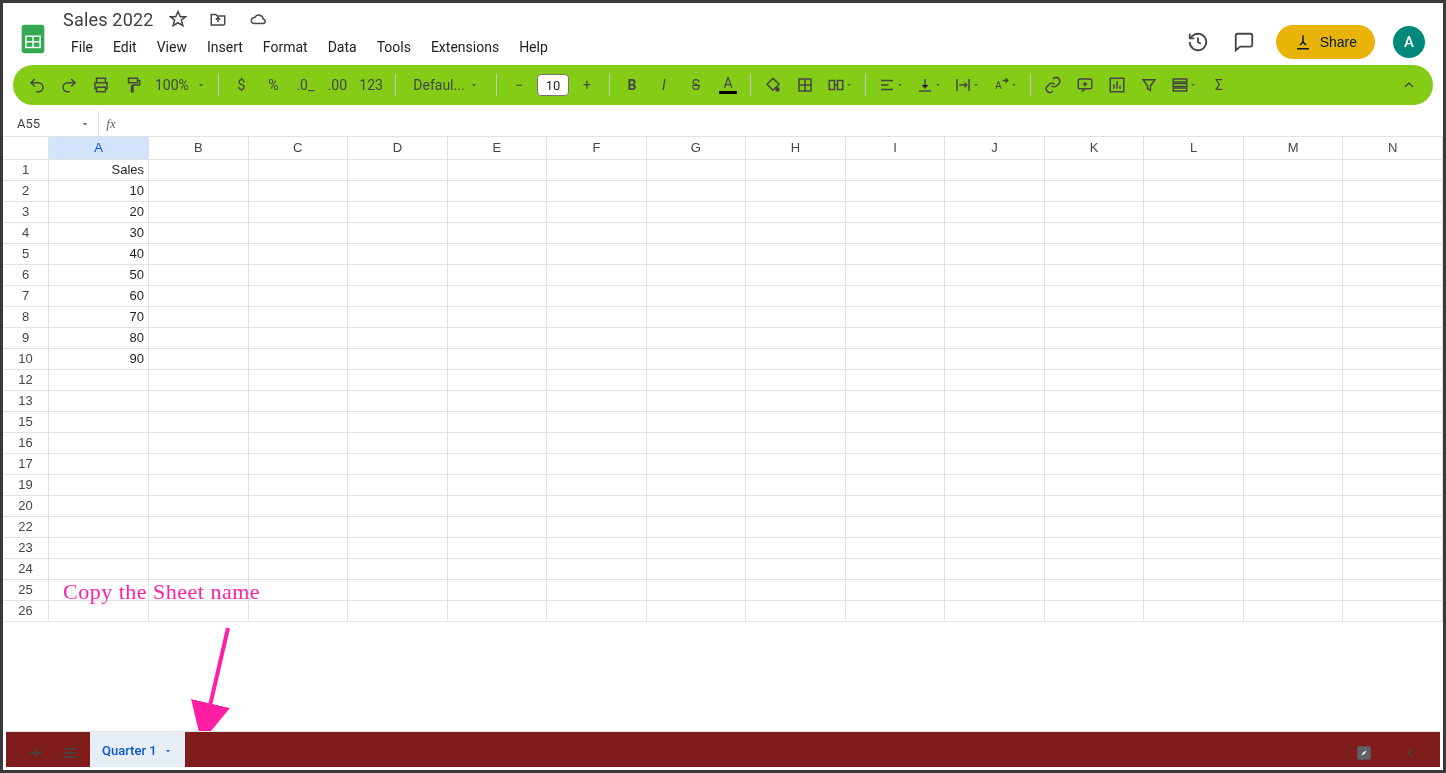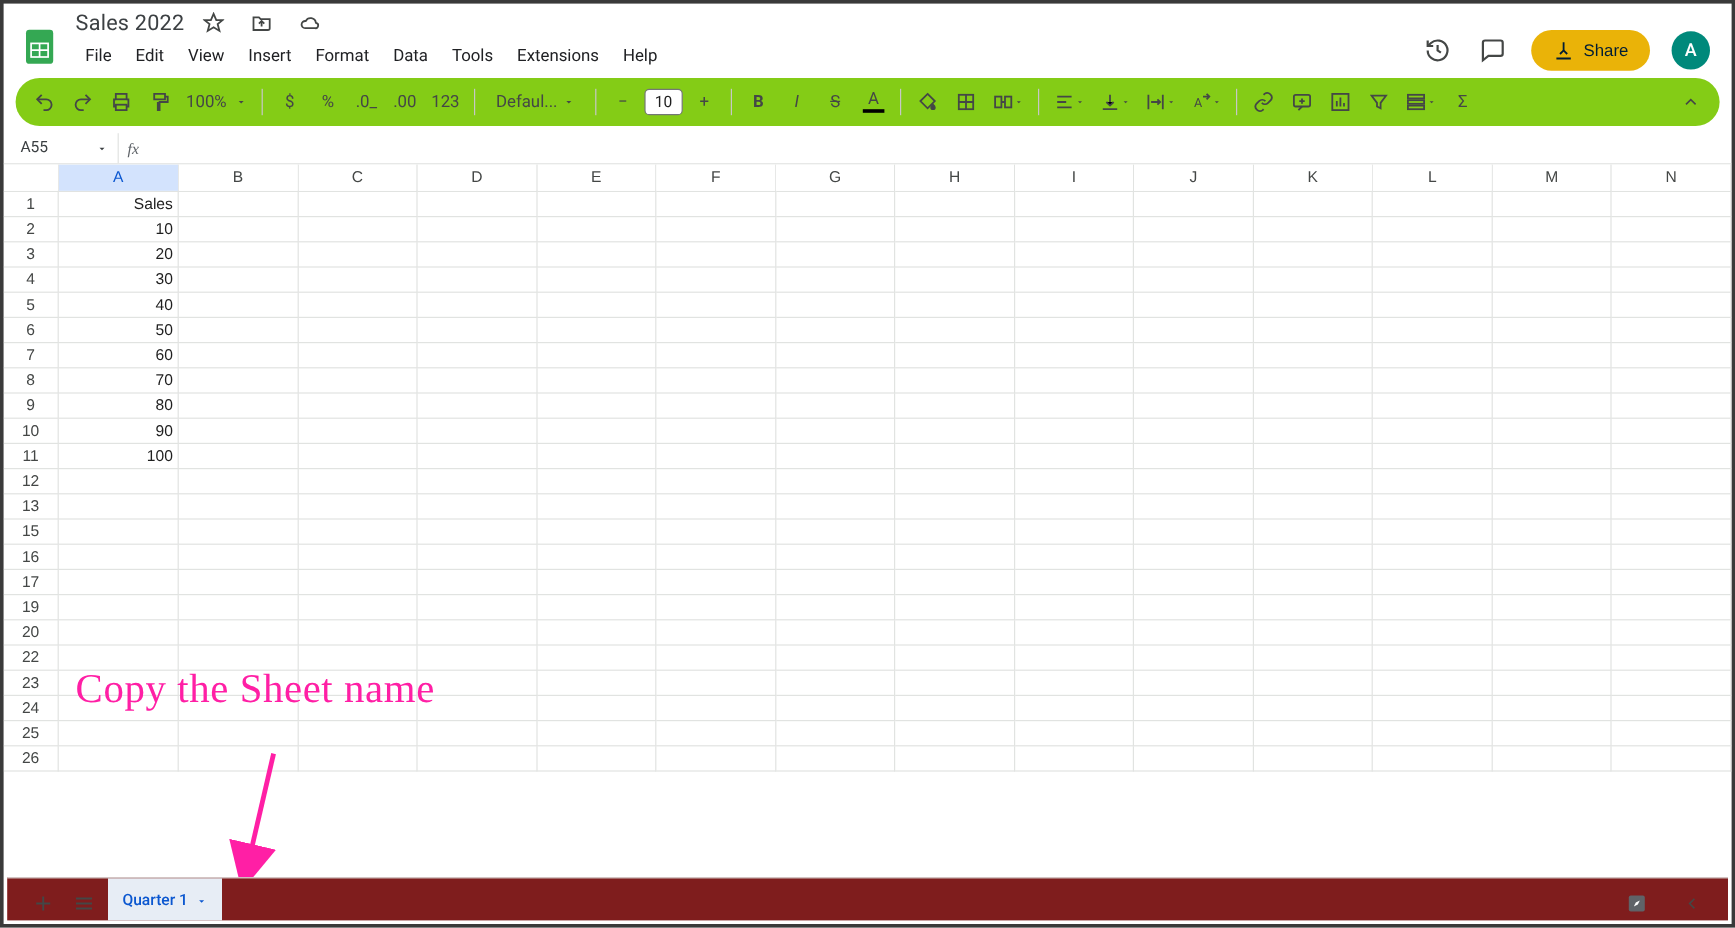--- a/index.html
+++ b/index.html
@@ -93,23 +93,23 @@
   .tabs-bar .tbtn { color:#444746; }
   .sheet-tab {
     display:flex; align-items:center; gap:6px;
     background:#e7edf5; border-radius:0; padding:0 12px; height:100%;
     color:#0b57d0; font-weight:500; font-size:13px; cursor:pointer;
     border-top:2px solid transparent;
   }
   .tabs-right { margin-left:auto; display:flex; align-items:center; gap:18px; color:#444746; }
   
   .annotation {
-    position:absolute; left:60px; top:553px; color:#ff1fa5;
+    position:absolute; left:60px; top:576px; color:#ff1fa5;
     font-family: "Comic Sans MS", "Segoe Script", cursive;
-    font-size:34px; font-weight:500; pointer-events:none;
+    font-size:22px; font-weight:500; pointer-events:none;
     letter-spacing:.5px;
   }
   .arrow { position:absolute; pointer-events:none; }
   svg { display:block; }
 </style>
 </head>
 <body>
 
 <div class="titlebar">
   <div class="logo">
@@ -557,37 +557,20 @@
           <td></td>
           <td></td>
           <td></td>
           <td></td>
           <td></td>
           <td></td>
           <td></td>
           <td></td>
         </tr>
         <tr>
-          <th class="rowhdr">11</th>
-          <td>100</td>
-          <td></td>
-          <td></td>
-          <td></td>
-          <td></td>
-          <td></td>
-          <td></td>
-          <td></td>
-          <td></td>
-          <td></td>
-          <td></td>
-          <td></td>
-          <td></td>
-          <td></td>
-        </tr>
-        <tr>
           <th class="rowhdr">12</th>
           <td></td>
           <td></td>
           <td></td>
           <td></td>
           <td></td>
           <td></td>
           <td></td>
           <td></td>
           <td></td>

